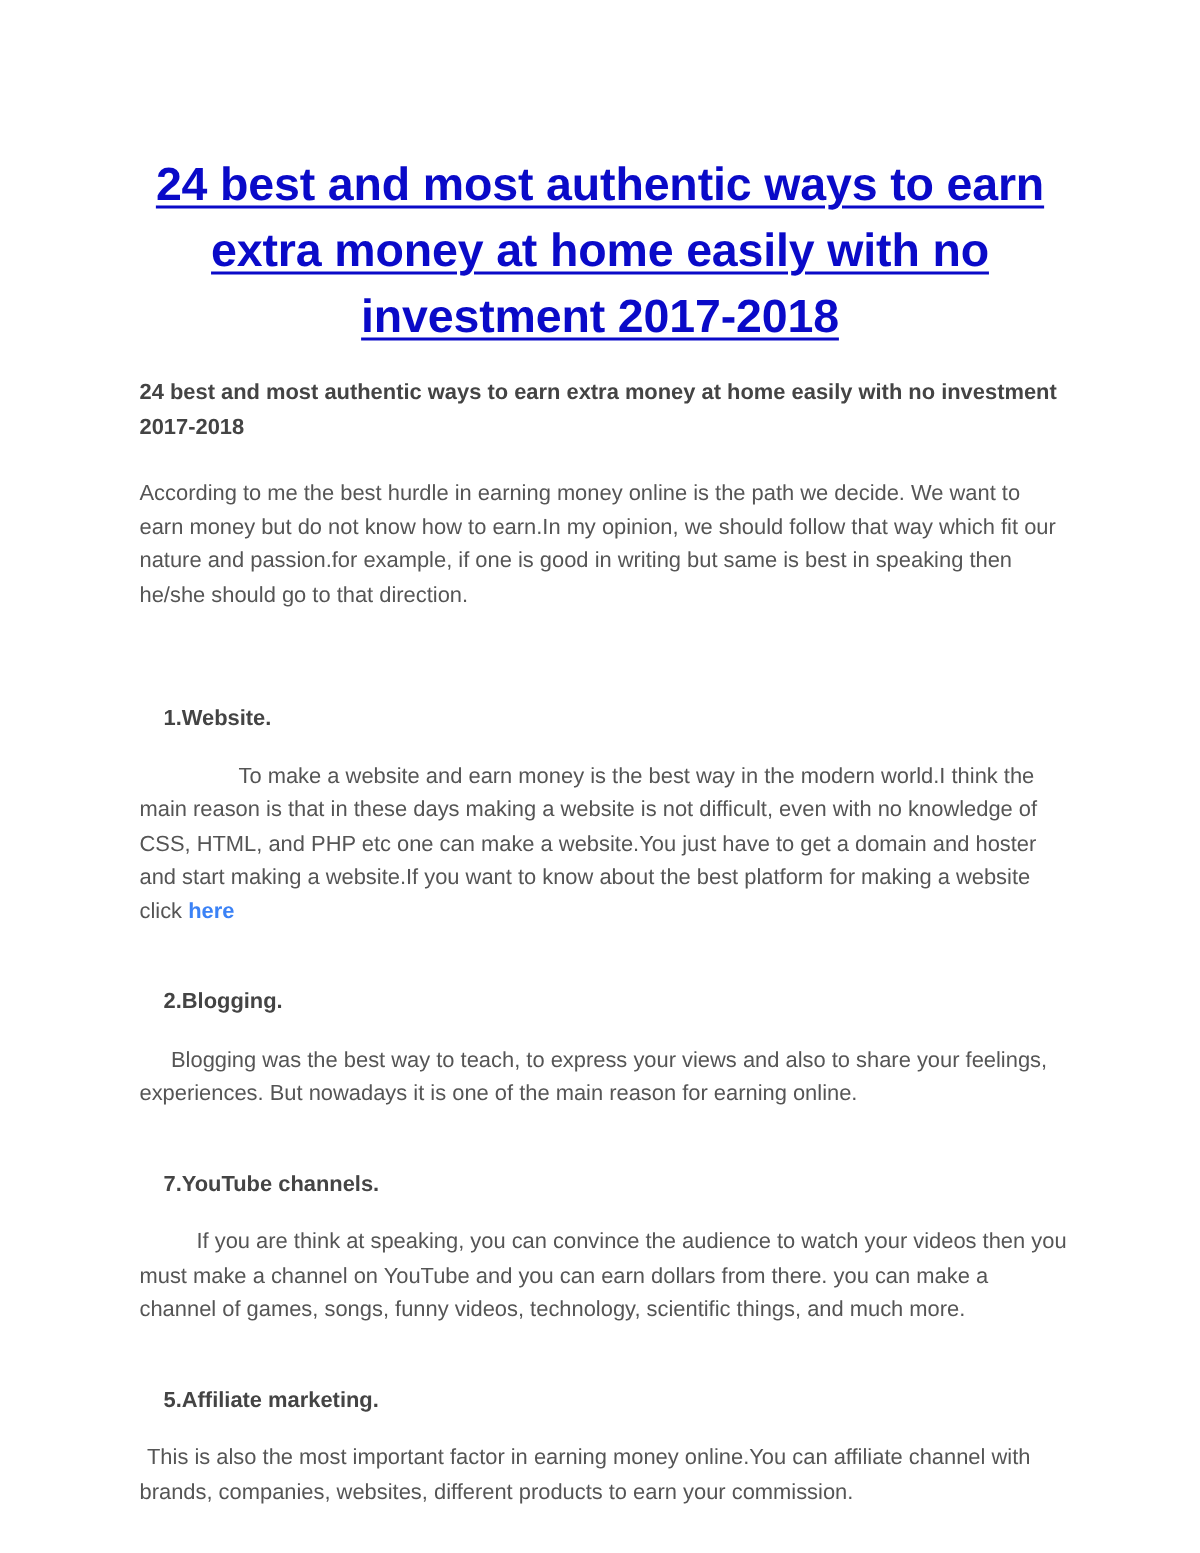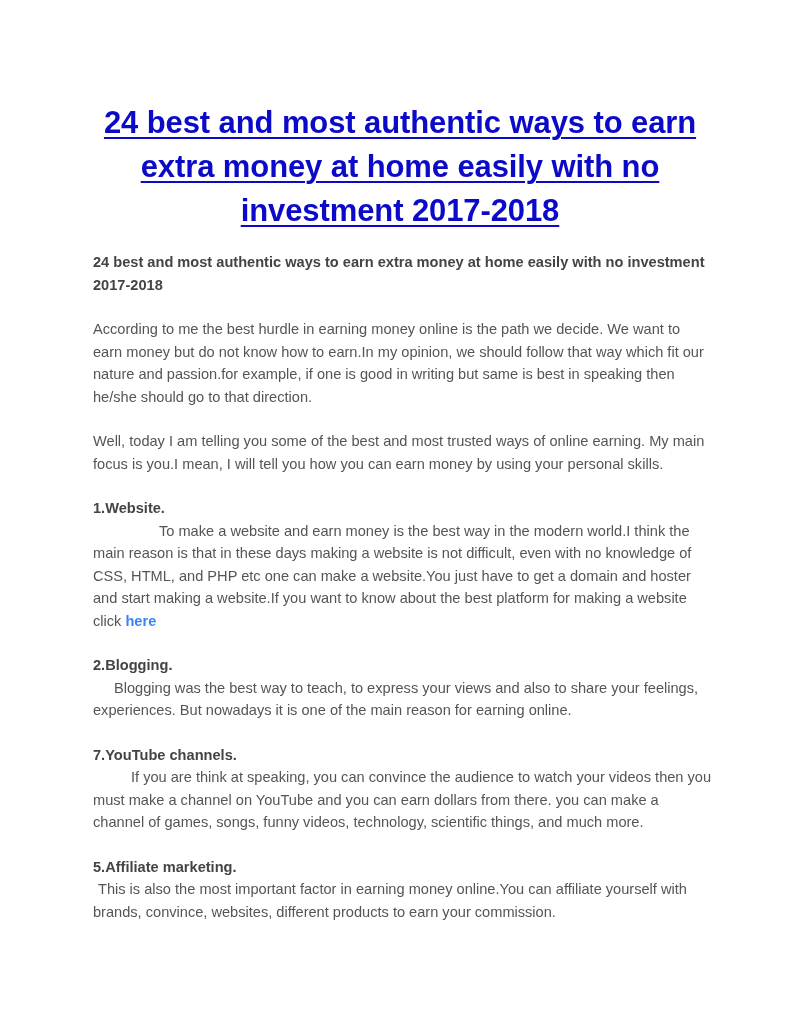--- a/index.html
+++ b/index.html
@@ -53,21 +53,21 @@
     }
     p {
       margin: 0;
     }
     .gap {
       height: 22px;
     }
     .section-heading {
       font-weight: bold;
       color: #444444;
-      margin: 0;
+      margin: 16px;
     }
     .link-here {
       color: #3b82f6;
       font-weight: bold;
       text-decoration: none;
     }
     .indent-large { text-indent: 66px; }
     .indent-med { text-indent: 21px; }
     .indent-med2 { text-indent: 38px; }
     .indent-small { text-indent: 5px; }
@@ -80,32 +80,31 @@
   <a class="title">24 best and most authentic ways to earn extra money at home easily with no investment 2017-2018</a>
 
   <div class="content">
 
     <p class="lead-heading">24 best and most authentic ways to earn extra money at home easily with no investment 2017-2018</p>
 
     <div class="gap"></div>
     <p>According to me the best hurdle in earning money online is the path we decide. We want to earn money but do not know how to earn.In my opinion, we should follow that way which fit our nature and passion.for example, if one is good in writing but same is best in speaking then he/she should go to that direction.</p>
 
     <div class="gap"></div>
-    <p>Well, today I am telling you some of the best and most trusted ways of online earning. My main focus is you.I mean, I will tell you how you can earn money by using your personal skills.</p>
 
     <div class="gap"></div>
     <p class="section-heading">1.Website.</p>
     <p class="indent-large"><span>To make a website and earn money is the best way in the modern world.I think the main reason is that in these days making a website is not difficult, even with no knowledge of CSS, HTML, and PHP etc one can make a website.You just have to get a domain and hoster and start making a website.If you want to know about the best platform for making a website click </span><a class="link-here">here</a></p>
 
     <div class="gap"></div>
     <p class="section-heading">2.Blogging.</p>
     <p class="indent-med">Blogging was the best way to teach, to express your views and also to share your feelings, experiences. But nowadays it is one of the main reason for earning online.</p>
 
     <div class="gap"></div>
     <p class="section-heading">7.YouTube channels.</p>
     <p class="indent-med2">If you are think at speaking, you can convince the audience to watch your videos then you must make a channel on YouTube and you can earn dollars from there. you can make a channel of games, songs, funny videos, technology, scientific things, and much more.</p>
 
     <div class="gap"></div>
     <p class="section-heading">5.Affiliate marketing.</p>
-    <p class="indent-small">This is also the most important factor in earning money online.You can affiliate yourself with brands, convince, websites, different products to earn your commission.</p>
+    <p class="indent-small">This is also the most important factor in earning money online.You can affiliate channel with brands, companies, websites, different products to earn your commission.</p>
 
   </div>
 </div>
 
 </body></html>

